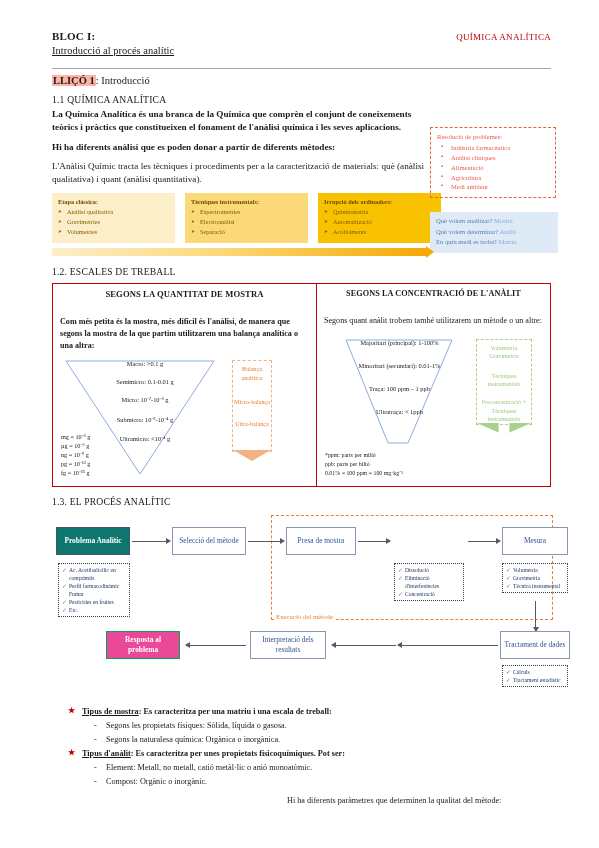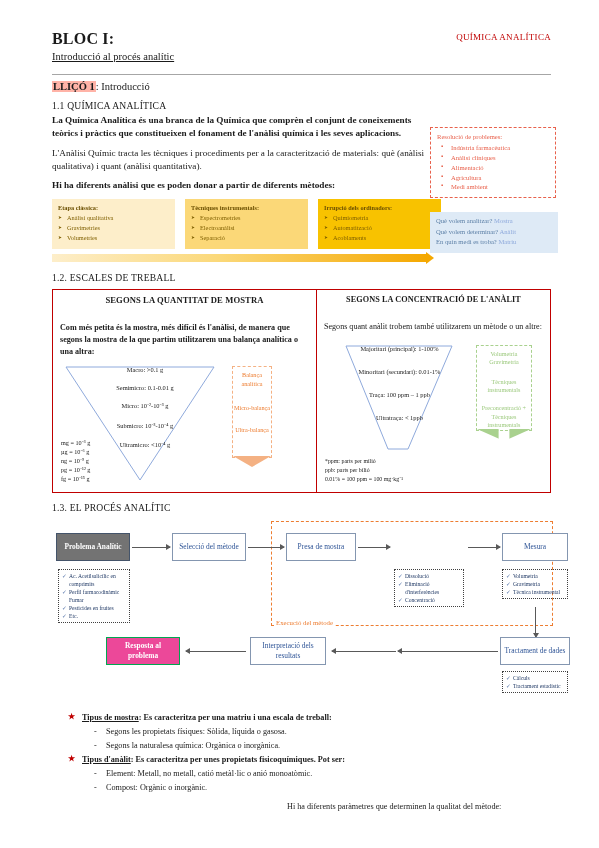--- a/index.html
+++ b/index.html
@@ -9,21 +9,21 @@
     background:#ffffff;
     font-family:"Liberation Serif", serif;
     color:#1a1a1a;
     position:relative;
     overflow:hidden;
   }
   .page { position:relative; width:599px; height:848px; padding:30px 48px 0 52px; }
 
   
   .hdr { display:flex; justify-content:space-between; align-items:flex-start; }
-  .hdr-left .bloc { font-weight:bold; font-size:16px; letter-spacing:.2px; }
+  .hdr-left .bloc { font-weight:bold; font-size:11px; letter-spacing:.2px; }
   .hdr-left .sub { font-size:10.5px; text-decoration:underline; margin-top:3px; }
   .hdr-right { font-size:9px; color:#c00000; letter-spacing:.3px; padding-top:2px; }
 
   .hr-grey { border:0; border-top:1.6px solid #a6a6a6; margin:12px 0 6px 0; }
 
   .llico { font-size:10.5px; margin:2px 0 8px 0; }
   .llico .hl { background:#ffb3a7; font-weight:bold; padding:0 1px; }
 
   h3.sec { font-size:9.6px; font-weight:normal; margin:6px 0 3px 0; letter-spacing:.2px; }
   p.body { font-size:9.2px; line-height:1.45; margin:0 0 6px 0; font-weight:bold; max-width:375px; }
@@ -101,21 +101,21 @@
   .foot { position:absolute; left:8px; bottom:8px; font-size:5.9px; line-height:1.5; }
 
   
   .flow { position:relative; height:190px; margin-top:6px; }
   .node {
     position:absolute; border:1px solid #8496b0; background:#fff;
     font-size:7.4px; text-align:center; line-height:1.3;
     display:flex; align-items:center; justify-content:center; color:#1f3864;
     padding:2px;
   }
-  .node.dark { background:#737373; color:#fff; border-color:#44546a; font-weight:bold; }
+  .node.dark { background:#0f766e; color:#fff; border-color:#44546a; font-weight:bold; }
   .node.green { background:#ec4899; color:#fff; border-color:#00a650; font-weight:bold; }
   .node.blue-t { color:#2e5496; }
   .arrow-h { position:absolute; height:1px; background:#595959; }
   .arrow-h:after { content:""; position:absolute; right:-1px; top:-2.5px;
     border-left:5px solid #595959; border-top:3px solid transparent; border-bottom:3px solid transparent; }
   .arrow-h.rev:after { left:-1px; right:auto; border-left:none;
     border-right:5px solid #595959; }
   .arrow-v { position:absolute; width:1px; background:#595959; }
   .arrow-v:after { content:""; position:absolute; left:-2.5px; bottom:-1px;
     border-top:5px solid #595959; border-left:3px solid transparent; border-right:3px solid transparent; }
@@ -154,22 +154,22 @@
   </div>
 
   <hr class="hr-grey">
 
   <div class="llico">
     <span class="hl">LLIÇÓ 1</span><span>: Introducció</span>
   </div>
 
   <h3 class="sec">1.1 QUÍMICA ANALÍTICA</h3>
   <p class="body">La Química Analítica és una branca de la Química que comprèn el conjunt de coneixements teòrics i pràctics que constitueixen el fonament de l'anàlisi química i les seves aplicacions.</p>
+  <p class="body">Hi ha diferents anàlisi que es poden donar a partir de diferents mètodes:</p>
   <p class="body reg">L'Anàlisi Químic tracta les tècniques i procediments per a la caracterització de materials: què (anàlisi qualitativa) i quant (anàlisi quantitativa).</p>
-  <p class="body">Hi ha diferents anàlisi que es poden donar a partir de diferents mètodes:</p>
 
   <div class="callout-red">
     <div class="c-title">Resolució de problemes:</div>
     <ul>
       <li>Indústria farmacèutica</li>
       <li>Anàlisi clíniques</li>
       <li>Alimentació</li>
       <li>Agricultura</li>
       <li>Medi ambient</li>
     </ul>

